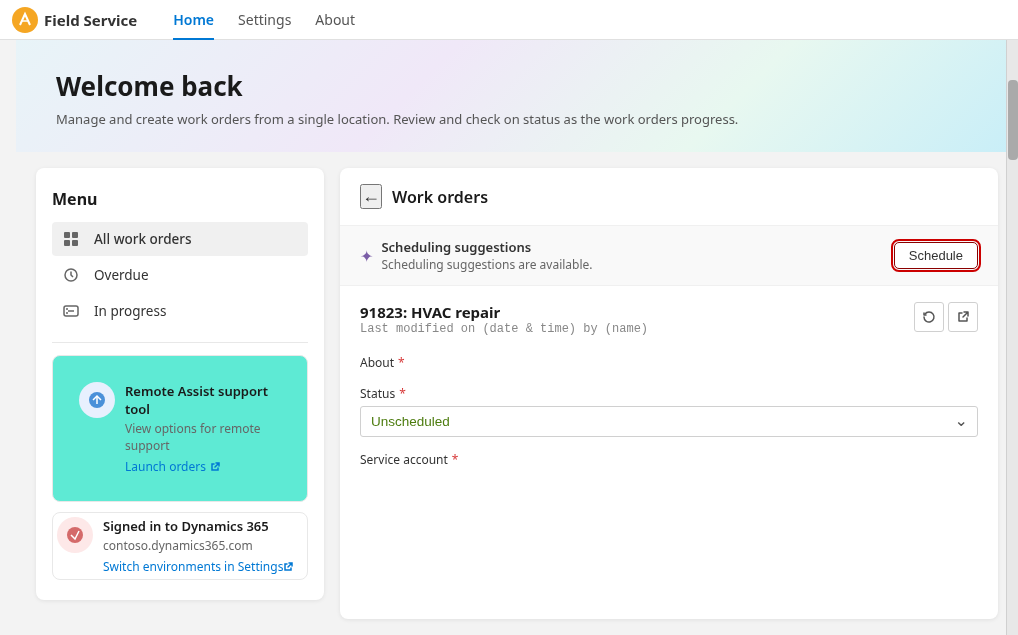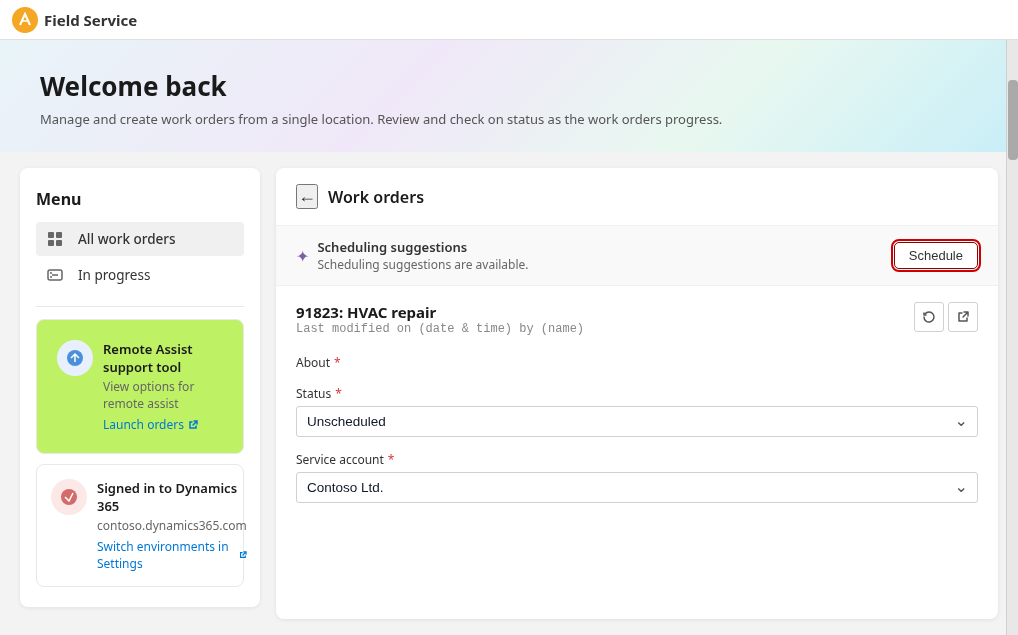--- a/index.html
+++ b/index.html
@@ -40,49 +40,49 @@
     .banner h1 { font-size: 26px; font-weight: 700; color: #1a1a1a; margin-bottom: 6px; }
     .banner p { font-size: 13px; color: #555; }
 
     
     .content-area {
       display: flex; flex: 1; overflow: hidden; padding: 16px 20px; gap: 16px;
     }
 
     
     .menu-panel {
-      background: #fff; border-radius: 8px; padding: 20px 16px; width: 240px;
+      background: #fff; border-radius: 8px; padding: 20px 16px; width: 288px;
       flex-shrink: 0; display: flex; flex-direction: column; gap: 0;
       box-shadow: 0 1px 4px rgba(0,0,0,0.08); height: fit-content;
     }
     .menu-title { font-size: 16px; font-weight: 700; margin-bottom: 12px; color: #1a1a1a; }
     .menu-item {
       display: flex; align-items: center; gap: 14px; padding: 8px 10px;
       border-radius: 4px; cursor: pointer; font-size: 13.5px; color: #333;
       margin-bottom: 2px;
     }
     .menu-item.active { background: #f0f0f0; font-weight: 500; }
     .menu-item-icon { width: 18px; height: 18px; display: flex; align-items: center; justify-content: center; color: #666; }
 
     .menu-divider { height: 1px; background: #e8e8e8; margin: 12px 0; }
 
     .support-card {
-      background: #bef264; border: 1px solid #e8e8e8; border-radius: 8px; padding: 20px;
+      background: #5eead4; border: 1px solid #e8e8e8; border-radius: 8px; padding: 26px;
       display: flex; align-items: flex-start; gap: 10px; margin-bottom: 10px;
     }
     .support-icon-wrap {
       width: 36px; height: 36px; border-radius: 50%; background: #e8f0fe; display: flex;
       align-items: center; justify-content: center; flex-shrink: 0;
     }
     .support-card-title { font-size: 13px; font-weight: 600; color: #1a1a1a; margin-bottom: 2px; }
     .support-card-desc { font-size: 12px; color: #666; margin-bottom: 4px; }
     .support-card-link { font-size: 12px; color: #0078d4; cursor: pointer; display: flex; align-items: center; gap: 4px; }
 
     .signin-card {
-      background: #fff; border: 1px solid #e8e8e8; border-radius: 8px; padding: 14px;
+      background: #fff; border: 1px solid #e8e8e8; border-radius: 8px; padding: 4px;
       display: flex; align-items: flex-start; gap: 10px;
     }
     .signin-icon-wrap {
       width: 36px; height: 36px; border-radius: 50%; background: #fde8e8; display: flex;
       align-items: center; justify-content: center; flex-shrink: 0;
     }
     .signin-title { font-size: 13px; font-weight: 600; color: #1a1a1a; margin-bottom: 2px; }
     .signin-sub { font-size: 12px; color: #666; margin-bottom: 4px; }
     .signin-link { font-size: 12px; color: #0078d4; cursor: pointer; display: flex; align-items: center; gap: 0; }
 
@@ -132,36 +132,36 @@
     .form-label {
       font-size: 12px; color: #333; margin-bottom: 4px; display: flex; align-items: center; gap: 4px;
     }
     .required { color: #d73a3a; }
     .form-input {
       width: 100%; border: none; border-bottom: 2px solid #0078d4; padding: 6px 0;
       font-size: 13.5px; color: #1a1a1a; outline: none; background: transparent;
     }
     .form-select {
       width: 100%; border: 1px solid #d0d0d0; border-radius: 3px; padding: 7px 36px 7px 10px;
-      font-size: 13.5px; color: #0f172a; background: #fff; cursor: pointer;
+      font-size: 13.5px; color: #4d7c0f; background: #fff; cursor: pointer;
       appearance: none; -webkit-appearance: none; position: relative; outline: none;
     }
     .select-wrapper { position: relative; }
     .select-wrapper::after {
       content: '⌄'; position: absolute; right: 10px; top: 50%; transform: translateY(-60%);
       font-size: 16px; color: #555; pointer-events: none;
     }
 
     
     .work-orders-panel::-webkit-scrollbar { width: 6px; }
     .work-orders-panel::-webkit-scrollbar-track { background: #f0f0f0; }
     .work-orders-panel::-webkit-scrollbar-thumb { background: #ccc; border-radius: 3px; }
 
     
-    .main-content { position: relative; }
+    .main-content { position: relative; margin-left: 16px; }
     .page-scrollbar {
       position: absolute; right: 0; top: 0; bottom: 0; width: 12px;
       background: #e8e8e8; border-left: 1px solid #d0d0d0;
     }
     .page-scrollbar-thumb {
       position: absolute; top: 40px; width: 10px; height: 80px;
       background: #aaa; border-radius: 4px; left: 1px;
     }
   </style>
 </head>
@@ -169,20 +169,25 @@
 
 <nav class="top-nav">
   <div class="nav-logo">
     <svg class="logo-icon" viewBox="0 0 26 26" fill="none" xmlns="http://www.w3.org/2000/svg">
       <circle cx="13" cy="13" r="13" fill="#F5A623"></circle>
       <path d="M8 18 L13 7 L18 18" stroke="white" stroke-width="2" fill="none"></path>
       <path d="M10 14 L16 14" stroke="white" stroke-width="1.5"></path>
     </svg>
     <span>Field Service</span>
   </div>
+  <div class="nav-links">
+    <a class="nav-link active">Home</a>
+    <a class="nav-link">Settings</a>
+    <a class="nav-link">About</a>
+  </div>
 </nav>
 
 <div class="main-content">
 
   <div class="banner">
     <h1>Welcome back</h1>
     <p>Manage and create work orders from a single location. Review and check on status as the work orders progress.</p>
   </div>
 
   <div class="content-area">
@@ -195,20 +200,29 @@
           <svg width="16" height="16" viewBox="0 0 16 16" fill="currentColor">
             <rect x="1" y="1" width="6" height="6" rx="1"></rect>
             <rect x="9" y="1" width="6" height="6" rx="1"></rect>
             <rect x="1" y="9" width="6" height="6" rx="1"></rect>
             <rect x="9" y="9" width="6" height="6" rx="1"></rect>
           </svg>
         </span>
         <span>All work orders</span>
       </div>
 
+      <div class="menu-item">
+        <span class="menu-item-icon">
+          <svg width="16" height="16" viewBox="0 0 16 16" fill="none" stroke="currentColor" stroke-width="1.5">
+            <circle cx="8" cy="8" r="6"></circle>
+            <path d="M8 4.5V8L10 10"></path>
+          </svg>
+        </span>
+        <span>Overdue</span>
+      </div>
 
       <div class="menu-item">
         <span class="menu-item-icon">
           <svg width="16" height="16" viewBox="0 0 16 16" fill="none" stroke="currentColor" stroke-width="1.5">
             <rect x="1" y="3" width="14" height="10" rx="2"></rect>
             <path d="M5 8h6"></path>
             <path d="M3 6h2M3 10h2"></path>
           </svg>
         </span>
         <span>In progress</span>
@@ -219,21 +233,21 @@
       <div class="support-card">
         <div class="support-icon-wrap">
           <svg width="20" height="20" viewBox="0 0 20 20" fill="none">
             <circle cx="10" cy="10" r="8" fill="#4a90d9"></circle>
             <path d="M6 10 L10 6 L14 10" stroke="white" stroke-width="1.5" fill="none"></path>
             <path d="M10 6 L10 14" stroke="white" stroke-width="1.5"></path>
           </svg>
         </div>
         <div>
           <div class="support-card-title">Remote Assist support tool</div>
-          <div class="support-card-desc">View options for remote assist</div>
+          <div class="support-card-desc">View options for remote support</div>
           <div class="support-card-link">
             <span>Launch orders</span>
             <svg width="10" height="10" viewBox="0 0 10 10" fill="none" stroke="#0078d4" stroke-width="1.5">
               <path d="M4 2H2v6h6V6M6 1h3v3M9 1L5 5" stroke-linecap="round"></path>
             </svg>
           </div>
         </div>
       </div>
 
       <div class="signin-card">
@@ -317,25 +331,20 @@
             </select>
           </div>
         </div>
 
 
         <div class="form-field">
           <div class="form-label">
             <span>Service account</span>
             <span class="required">*</span>
           </div>
-          <div class="select-wrapper">
-            <select class="form-select">
-              <option>Contoso Ltd.</option>
-            </select>
-          </div>
         </div>
 
       </div>
     </div>
   </div>
 
   <div class="page-scrollbar">
     <div class="page-scrollbar-thumb"></div>
   </div>
 </div>

